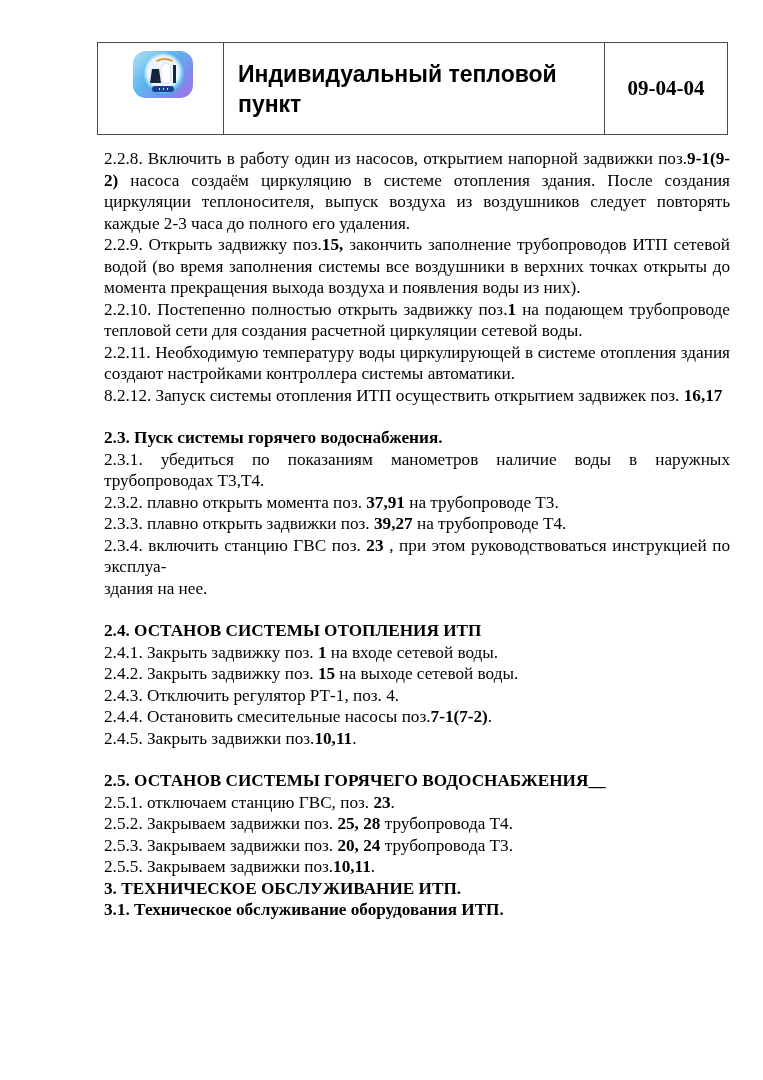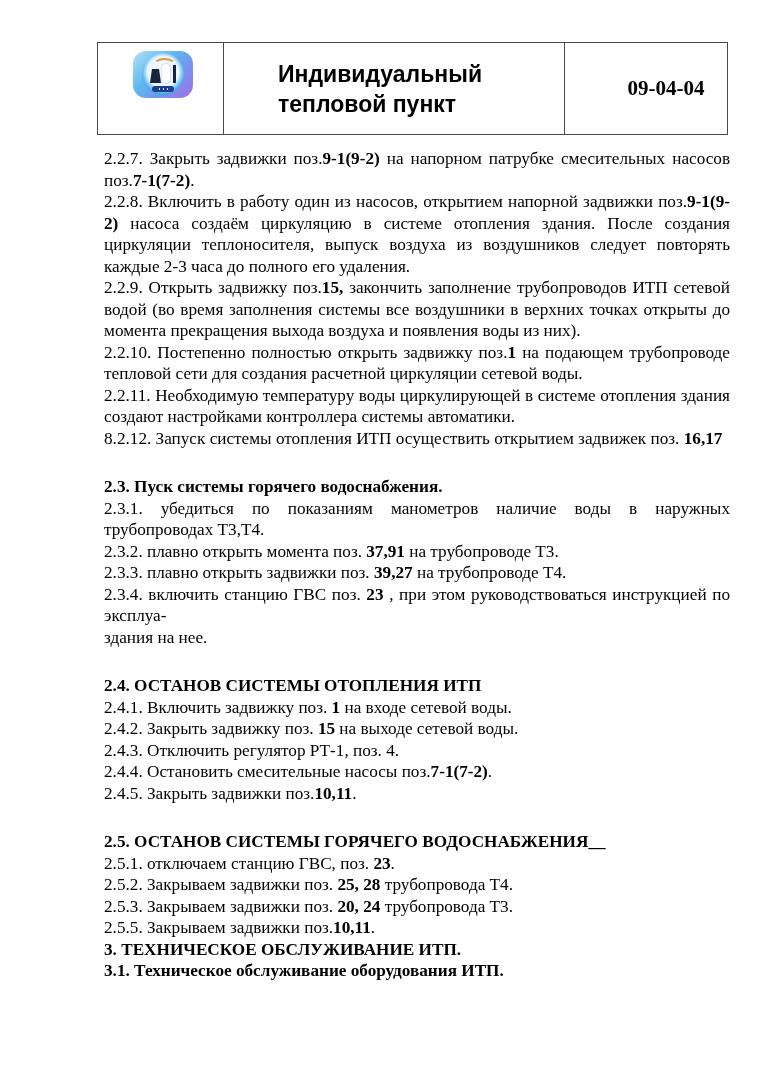--- a/index.html
+++ b/index.html
@@ -15,21 +15,20 @@
 
   
   .doc-header {
     position: absolute;
     left: 97px; top: 42px;
     width: 631px; height: 93px;
     display: flex;
     border: 1px solid #4a4a4a;
     box-sizing: border-box;
     background: #fff;
-    gap: 40px;
   }
   .doc-header .cell { box-sizing: border-box; }
   .logo-cell {
     width: 126px;
     position: relative;
     border-right: 1px solid #4a4a4a;
   }
   .title-cell {
     flex: 1;
     display: flex;
@@ -114,21 +113,21 @@
     left: 104px; top: 148px;
     width: 626px;
   }
   .para {
     margin: 0;
     font-size: 17.2px;
     line-height: 21.5px;
     text-align: justify;
   }
   .para.heading { text-align: left; font-weight: bold; }
-  .para.gap { margin-top: 27px; }
+  .para.gap { margin-top: 21px; }
   .para .b { font-weight: bold; }
 </style>
 </head>
 <body>
 
 <div class="page">
 
   <header class="doc-header">
     <div class="cell logo-cell">
       <div class="logo">
@@ -139,33 +138,32 @@
           <div class="logo-chimney"></div>
           <div class="logo-band"></div>
         </div>
       </div>
     </div>
     <div class="cell title-cell">Индивидуальный тепловой пункт</div>
     <div class="cell num-cell">09-04-04</div>
   </header>
 
   <main class="doc-body" id="doc-body">
-      <p class="para body"><span>2.2.7. Закрыть задвижки поз.</span><span class="b">9-1(9-2)</span><span> на напорном патрубке смесительных насосов поз.</span><span class="b">7-1(7-2)</span><span>.</span></p>
       <p class="para body"><span>2.2.8. Включить в работу один из насосов, открытием напорной задвижки поз.</span><span class="b">9-1(9-2)</span><span> насоса создаём циркуляцию в системе отопления здания. После создания циркуляции теплоносителя, выпуск воздуха из воздушников следует повторять каждые 2-3 часа до полного его удаления.</span></p>
       <p class="para body"><span>2.2.9. Открыть задвижку поз.</span><span class="b">15,</span><span> закончить заполнение трубопроводов ИТП сетевой водой (во время заполнения системы все воздушники в верхних точках открыты до момента прекращения выхода воздуха и появления воды из них).</span></p>
       <p class="para body"><span>2.2.10. Постепенно полностью открыть задвижку поз.</span><span class="b">1</span><span> на подающем трубопроводе тепловой сети для создания расчетной циркуляции сетевой воды.</span></p>
       <p class="para body"><span>2.2.11. Необходимую температуру воды циркулирующей в системе отопления здания создают настройками контроллера системы автоматики.</span></p>
       <p class="para body"><span>8.2.12. Запуск системы отопления ИТП осуществить открытием задвижек поз. </span><span class="b">16,17</span></p>
       <p class="para heading gap"><span class="b">2.3. Пуск системы горячего водоснабжения.</span></p>
       <p class="para body"><span>2.3.1.  убедиться по показаниям манометров наличие воды в наружных трубопроводах Т3,Т4.</span></p>
       <p class="para body"><span>2.3.2. плавно открыть момента поз. </span><span class="b">37,91</span><span> на трубопроводе Т3.</span></p>
       <p class="para body"><span>2.3.3. плавно открыть задвижки поз. </span><span class="b">39,27</span><span> на трубопроводе Т4.</span></p>
       <p class="para body"><span>2.3.4.  включить станцию ГВС поз. </span><span class="b">23</span><span> , при этом руководствоваться инструкцией по эксплуа-</span><br><span>здания на нее.</span></p>
       <p class="para heading gap"><span class="b">2.4. ОСТАНОВ СИСТЕМЫ ОТОПЛЕНИЯ ИТП</span></p>
-      <p class="para body"><span>2.4.1. Включить задвижку поз. </span><span class="b">1</span><span> на входе сетевой воды.</span></p>
+      <p class="para body"><span>2.4.1. Закрыть задвижку поз. </span><span class="b">1</span><span> на входе сетевой воды.</span></p>
       <p class="para body"><span>2.4.2. Закрыть задвижку поз. </span><span class="b">15</span><span> на выходе сетевой воды.</span></p>
       <p class="para body"><span>2.4.3. Отключить регулятор РТ-1, поз. 4.</span></p>
       <p class="para body"><span>2.4.4. Остановить смесительные насосы поз.</span><span class="b">7-1(7-2)</span><span>.</span></p>
       <p class="para body"><span>2.4.5. Закрыть задвижки поз.</span><span class="b">10,11</span><span>.</span></p>
       <p class="para heading gap"><span class="b">2.5. ОСТАНОВ СИСТЕМЫ ГОРЯЧЕГО ВОДОСНАБЖЕНИЯ__</span></p>
       <p class="para body"><span>2.5.1. отключаем станцию ГВС, поз. </span><span class="b">23</span><span>.</span></p>
       <p class="para body"><span>2.5.2. Закрываем задвижки поз. </span><span class="b">25, 28</span><span> трубопровода Т4.</span></p>
       <p class="para body"><span>2.5.3. Закрываем задвижки поз. </span><span class="b">20, 24</span><span> трубопровода Т3.</span></p>
       <p class="para body"><span>2.5.5. Закрываем задвижки поз.</span><span class="b">10,11</span><span>.</span></p>
       <p class="para heading"><span class="b">3. ТЕХНИЧЕСКОЕ ОБСЛУЖИВАНИЕ ИТП.</span></p>

